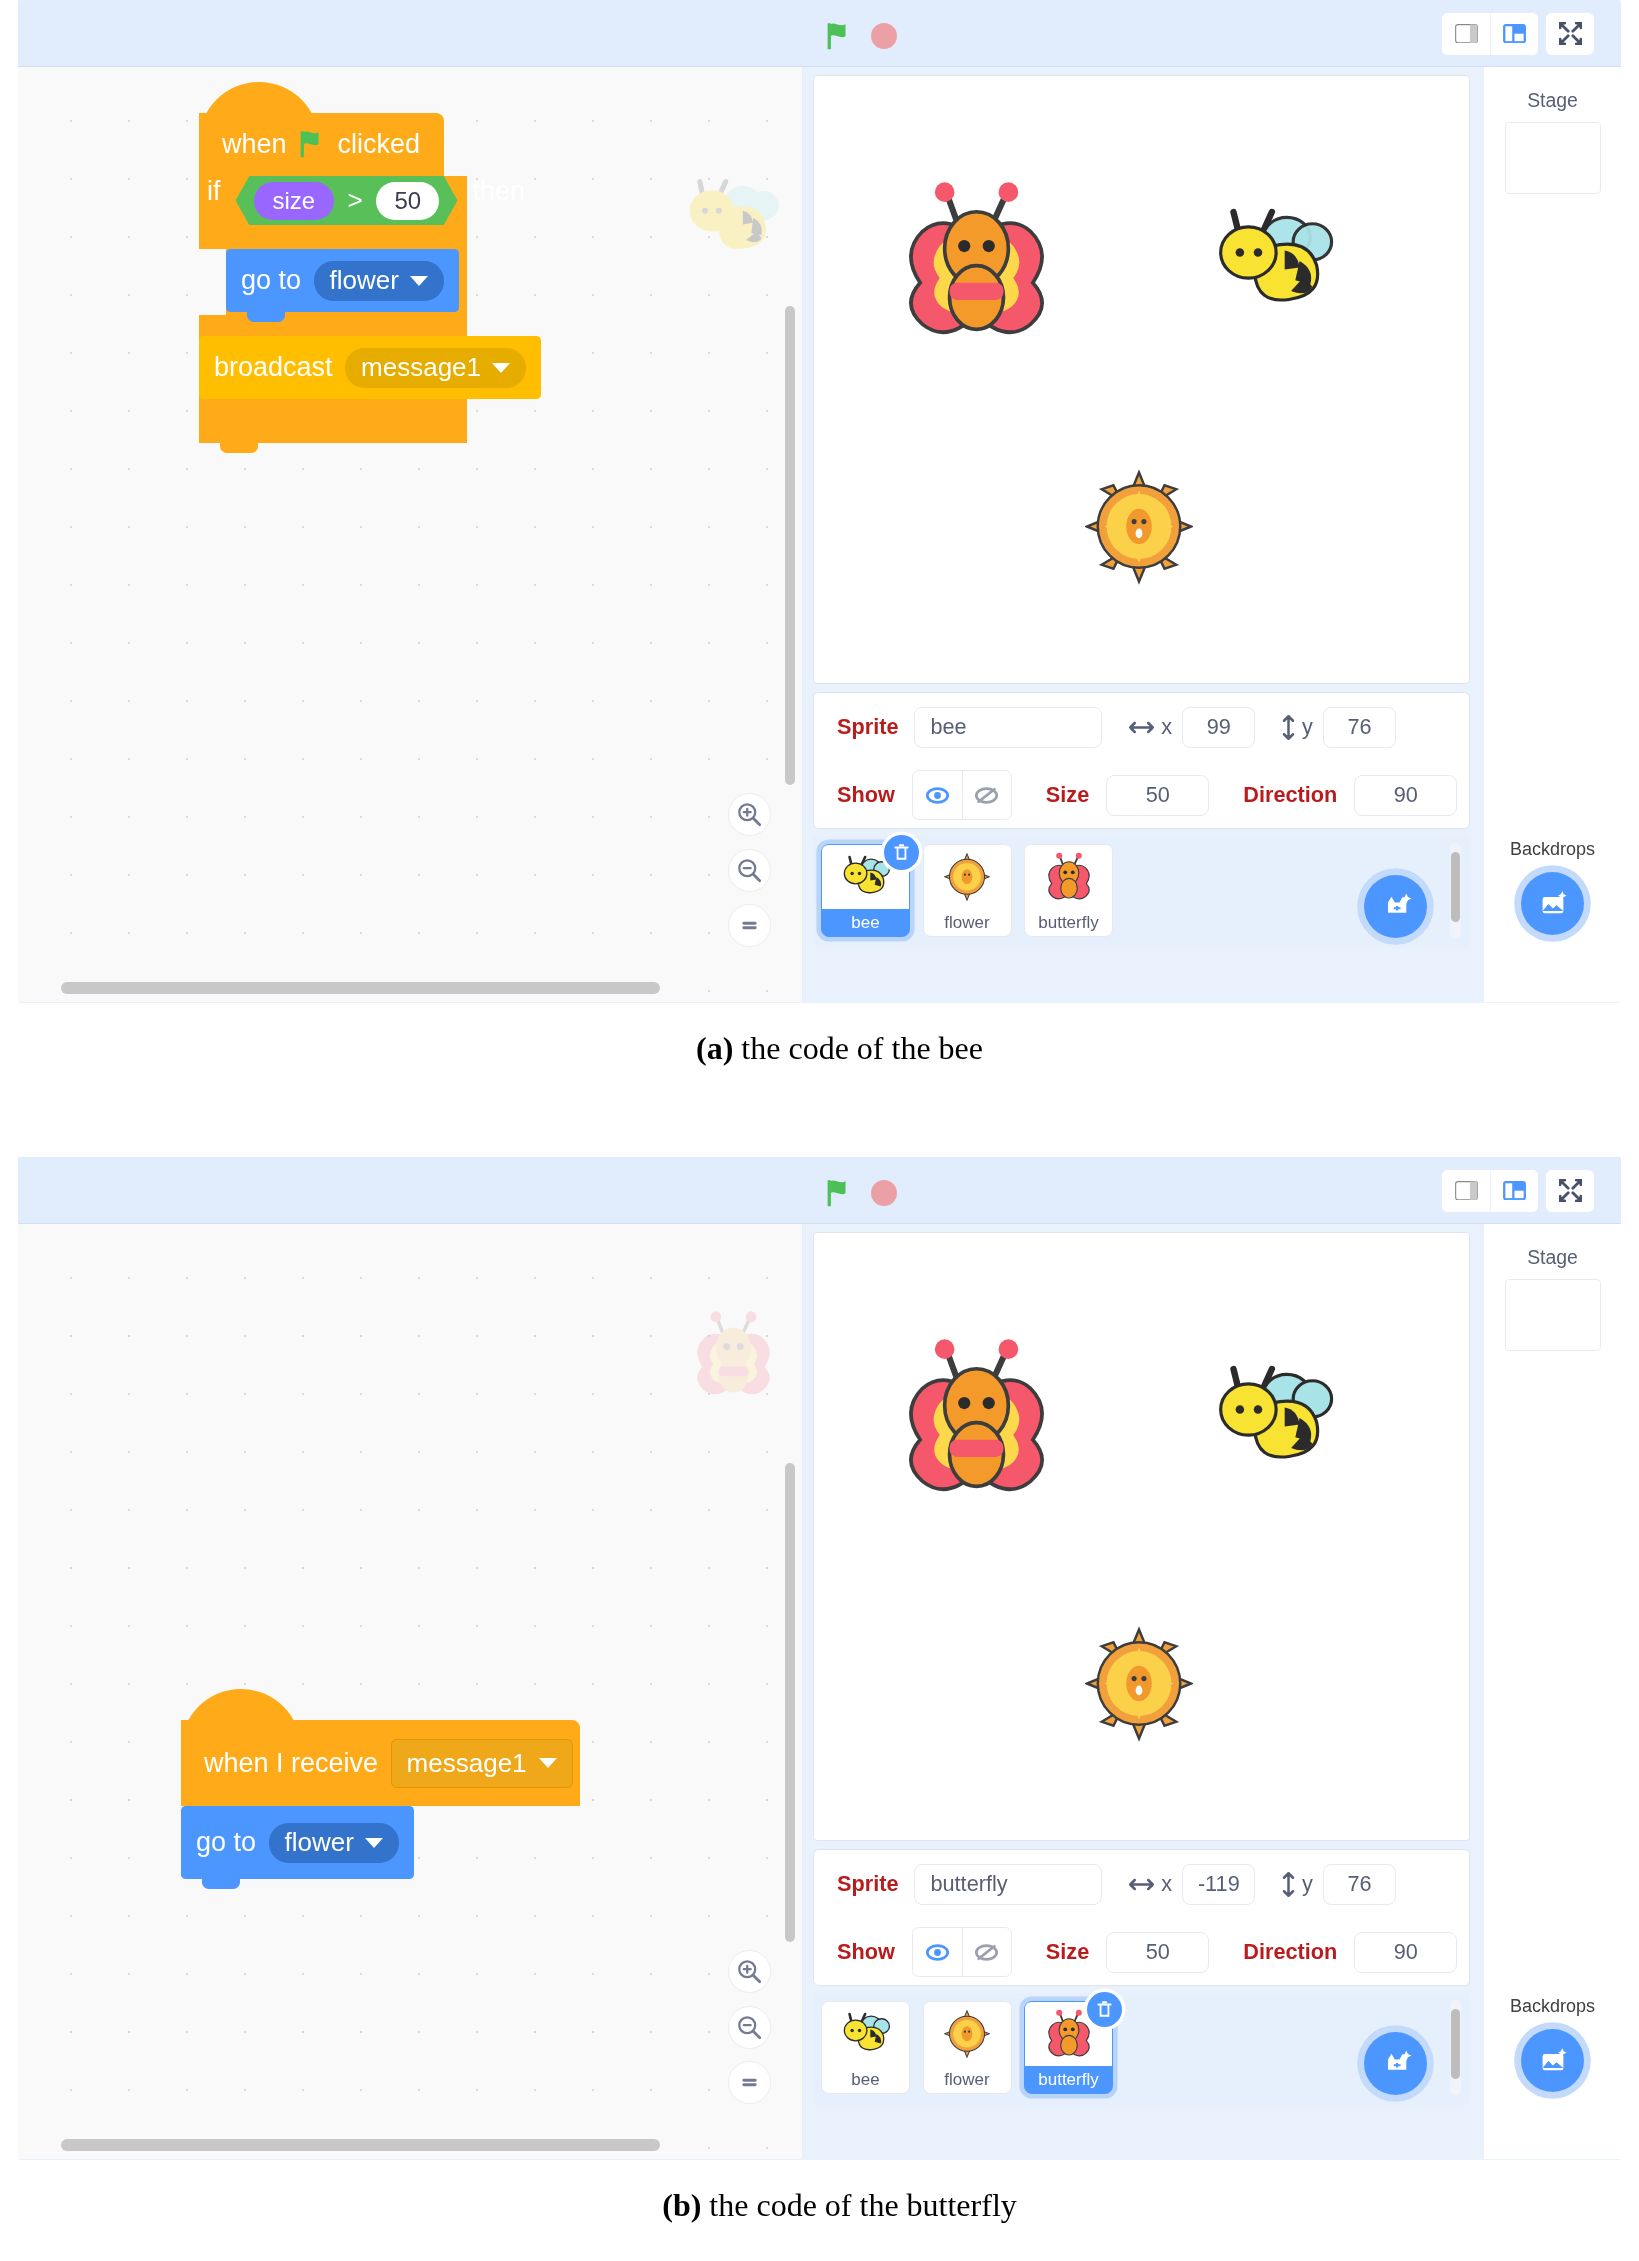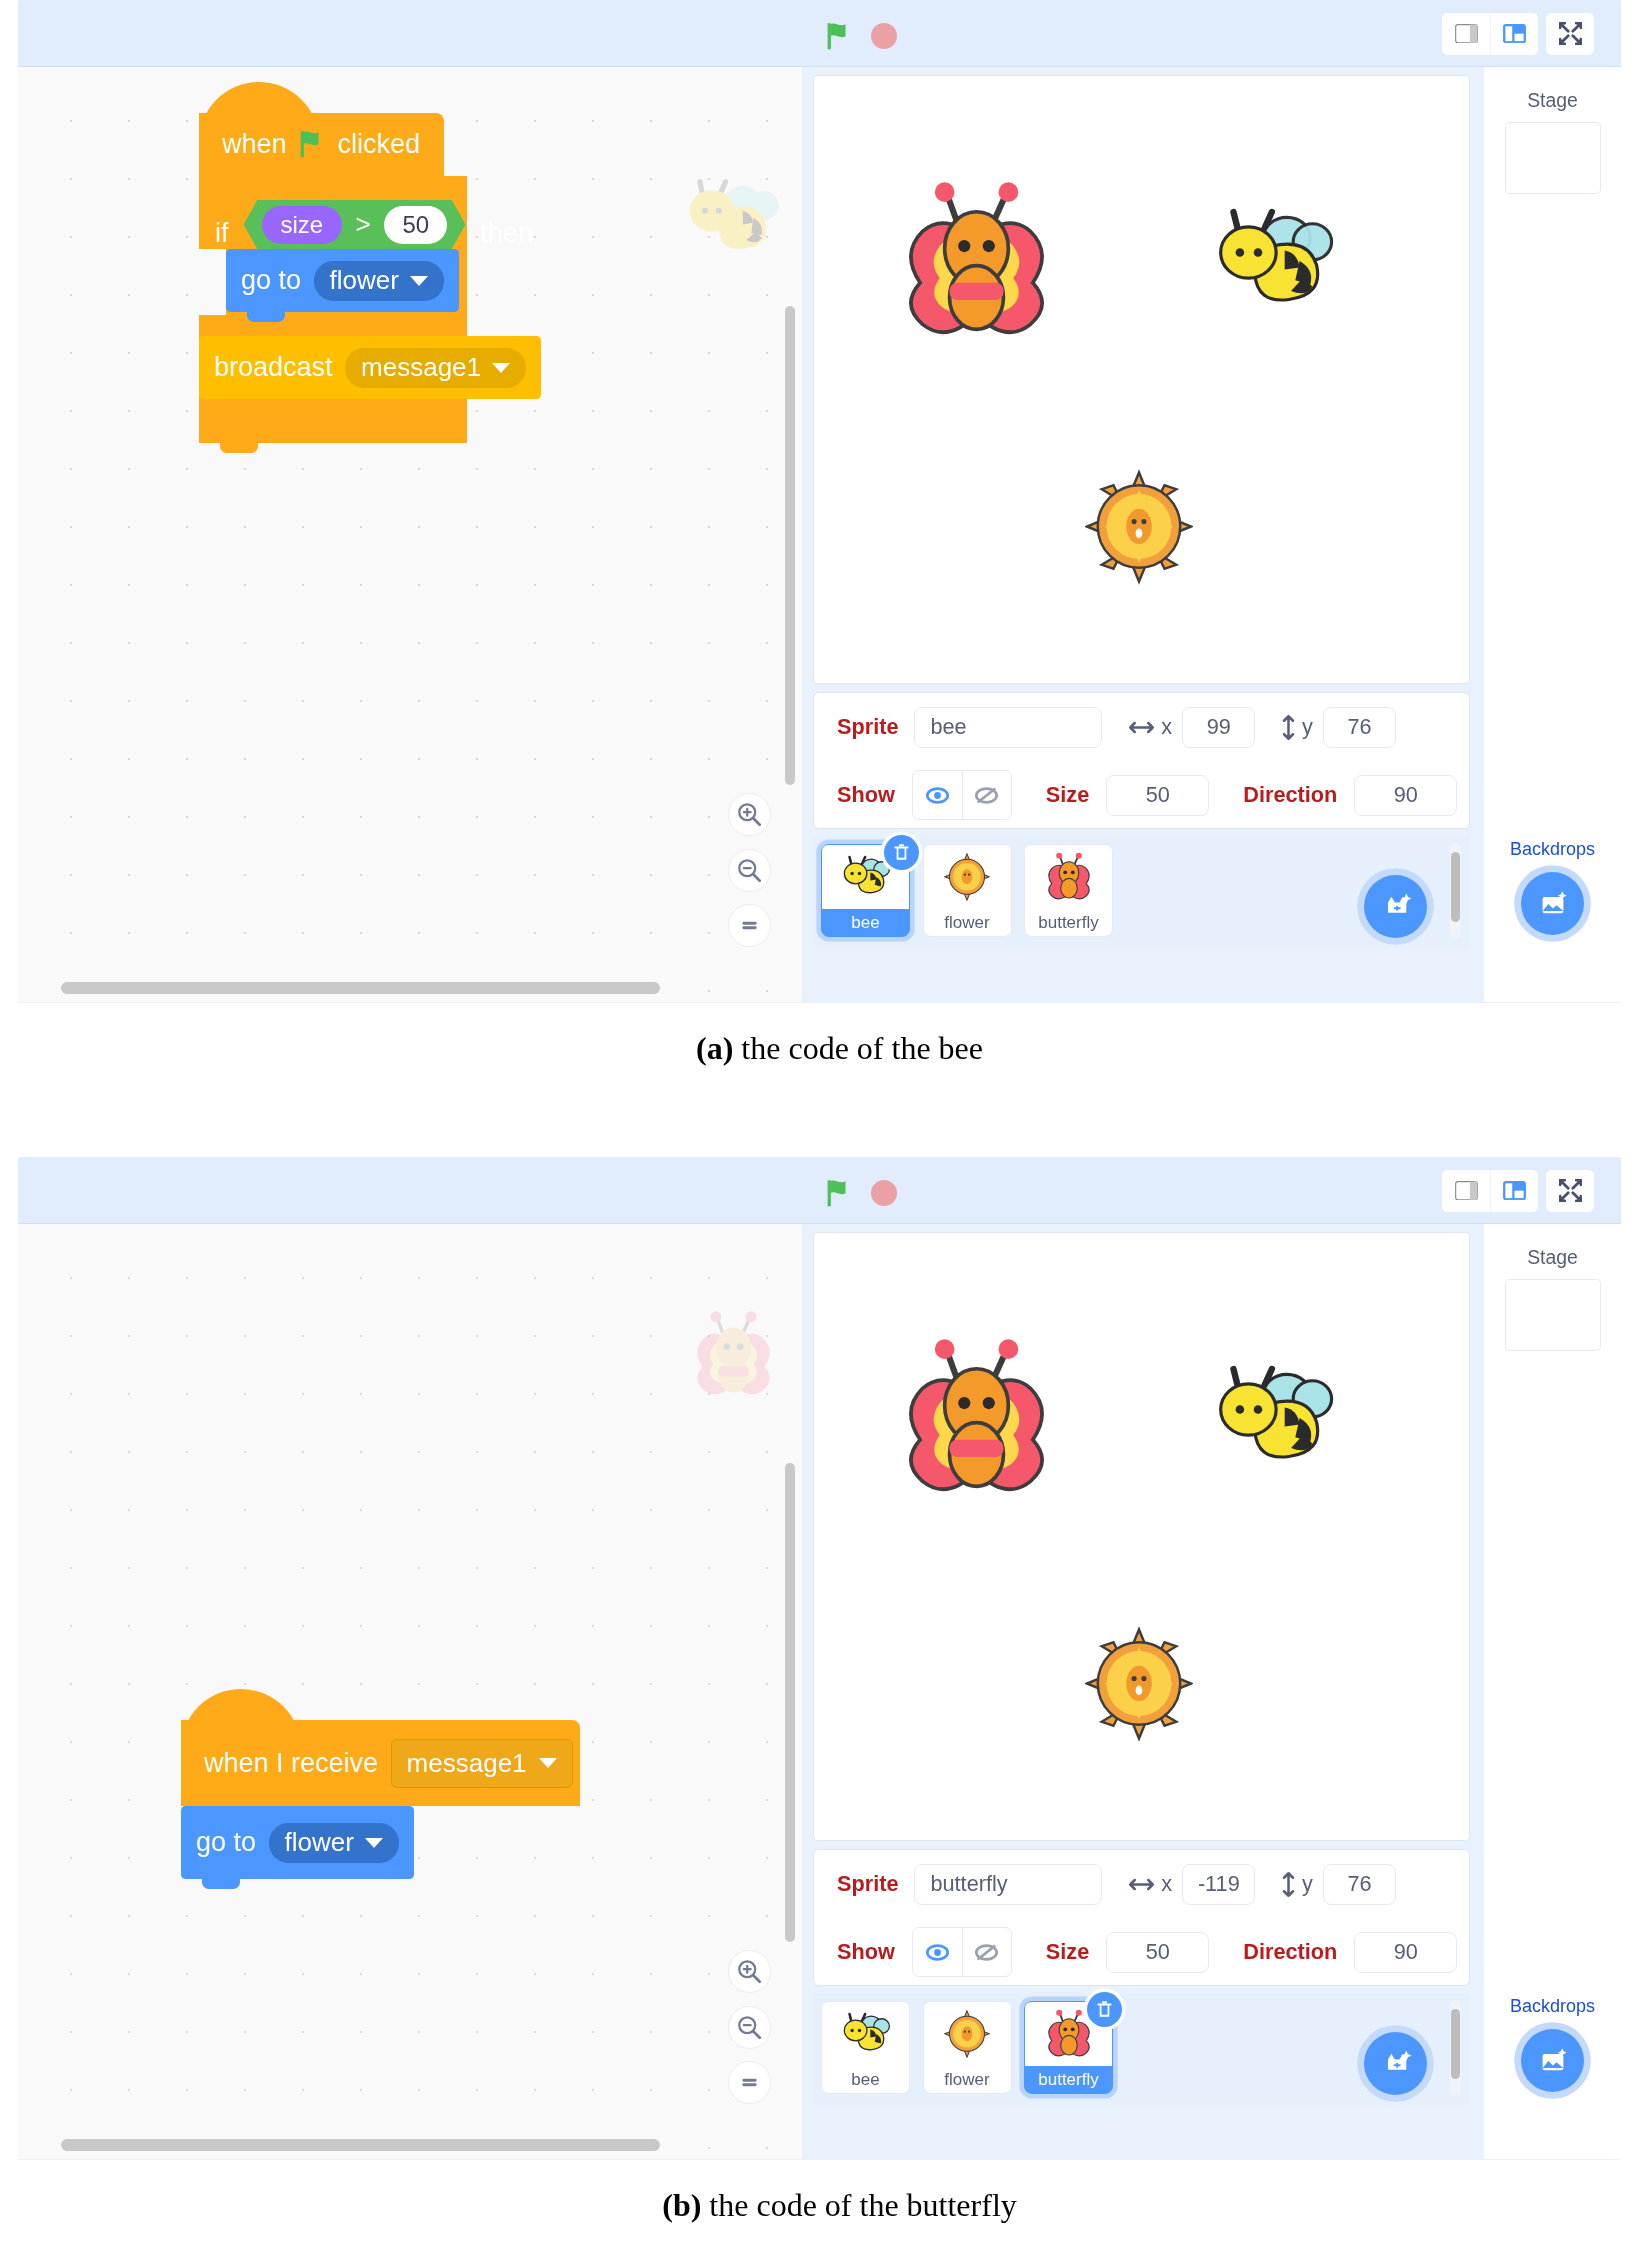--- a/index.html
+++ b/index.html
@@ -115,22 +115,22 @@
     position: absolute; left: 20.5px; bottom: -10.3px;
     width: 38px; height: 11.4px; background: inherit;
     border-radius: 0 0 6.8px 6.8px;
   }
 
   .c-block {
     position: relative; background: #ffab19;
     width: 268px;
   }
   .c-row {
-    height: 62px; display: flex; align-items: flex-end;
-    color: #fff; font-size: 27px; padding-left: 16px; gap: 15px;
+    height: 62px; display: flex; align-items: flex-start;
+    color: #fff; font-size: 27px; padding-left: 8px; gap: 15px;
     position: relative;
   }
   .c-mouth { height: 64px; width: 27px; background: #f9f9f9; }
   .c-foot { height: 44px; }
 
   .boolean-hex {
     position: relative; height: 49px; min-width: 222px;
     background: #59c059;
     display: flex; align-items: center; justify-content: center; gap: 13.7px;
     clip-path: polygon(13.7px 0, calc(100% - 13.7px) 0, 100% 50%, calc(100% - 13.7px) 100%, 13.7px 100%, 0 50%);
@@ -279,21 +279,21 @@
     background: #ffffff;
     padding: 9px 0 0 0;
     text-align: center;
   }
   .stage-panel-label { font-size: 19.4px; color: #575e75; margin-top: 12.5px; }
   .stage-thumb {
     margin: 10.3px auto 0 auto; width: 96px; height: 72px;
     background: #ffffff; border: 1.7px solid #e6eaf0; border-radius: 4.6px;
   }
   .backdrops-wrap { position: absolute; left: 0; right: 0; bottom: 67px; }
-  .backdrops-label { font-size: 18px; color: #1d4ed8; }
+  .backdrops-label { font-size: 18px; color: #404040; }
   .backdrop-btn {
     margin: 12.5px auto 0 auto;
     width: 63px; height: 63px; border-radius: 50%;
     background: #4c97ff; box-shadow: 0 0 0 6.8px #c4dafb;
     display: flex; align-items: center; justify-content: center;
   }
 
   
   .caption {
     width: 1639px; text-align: center;

